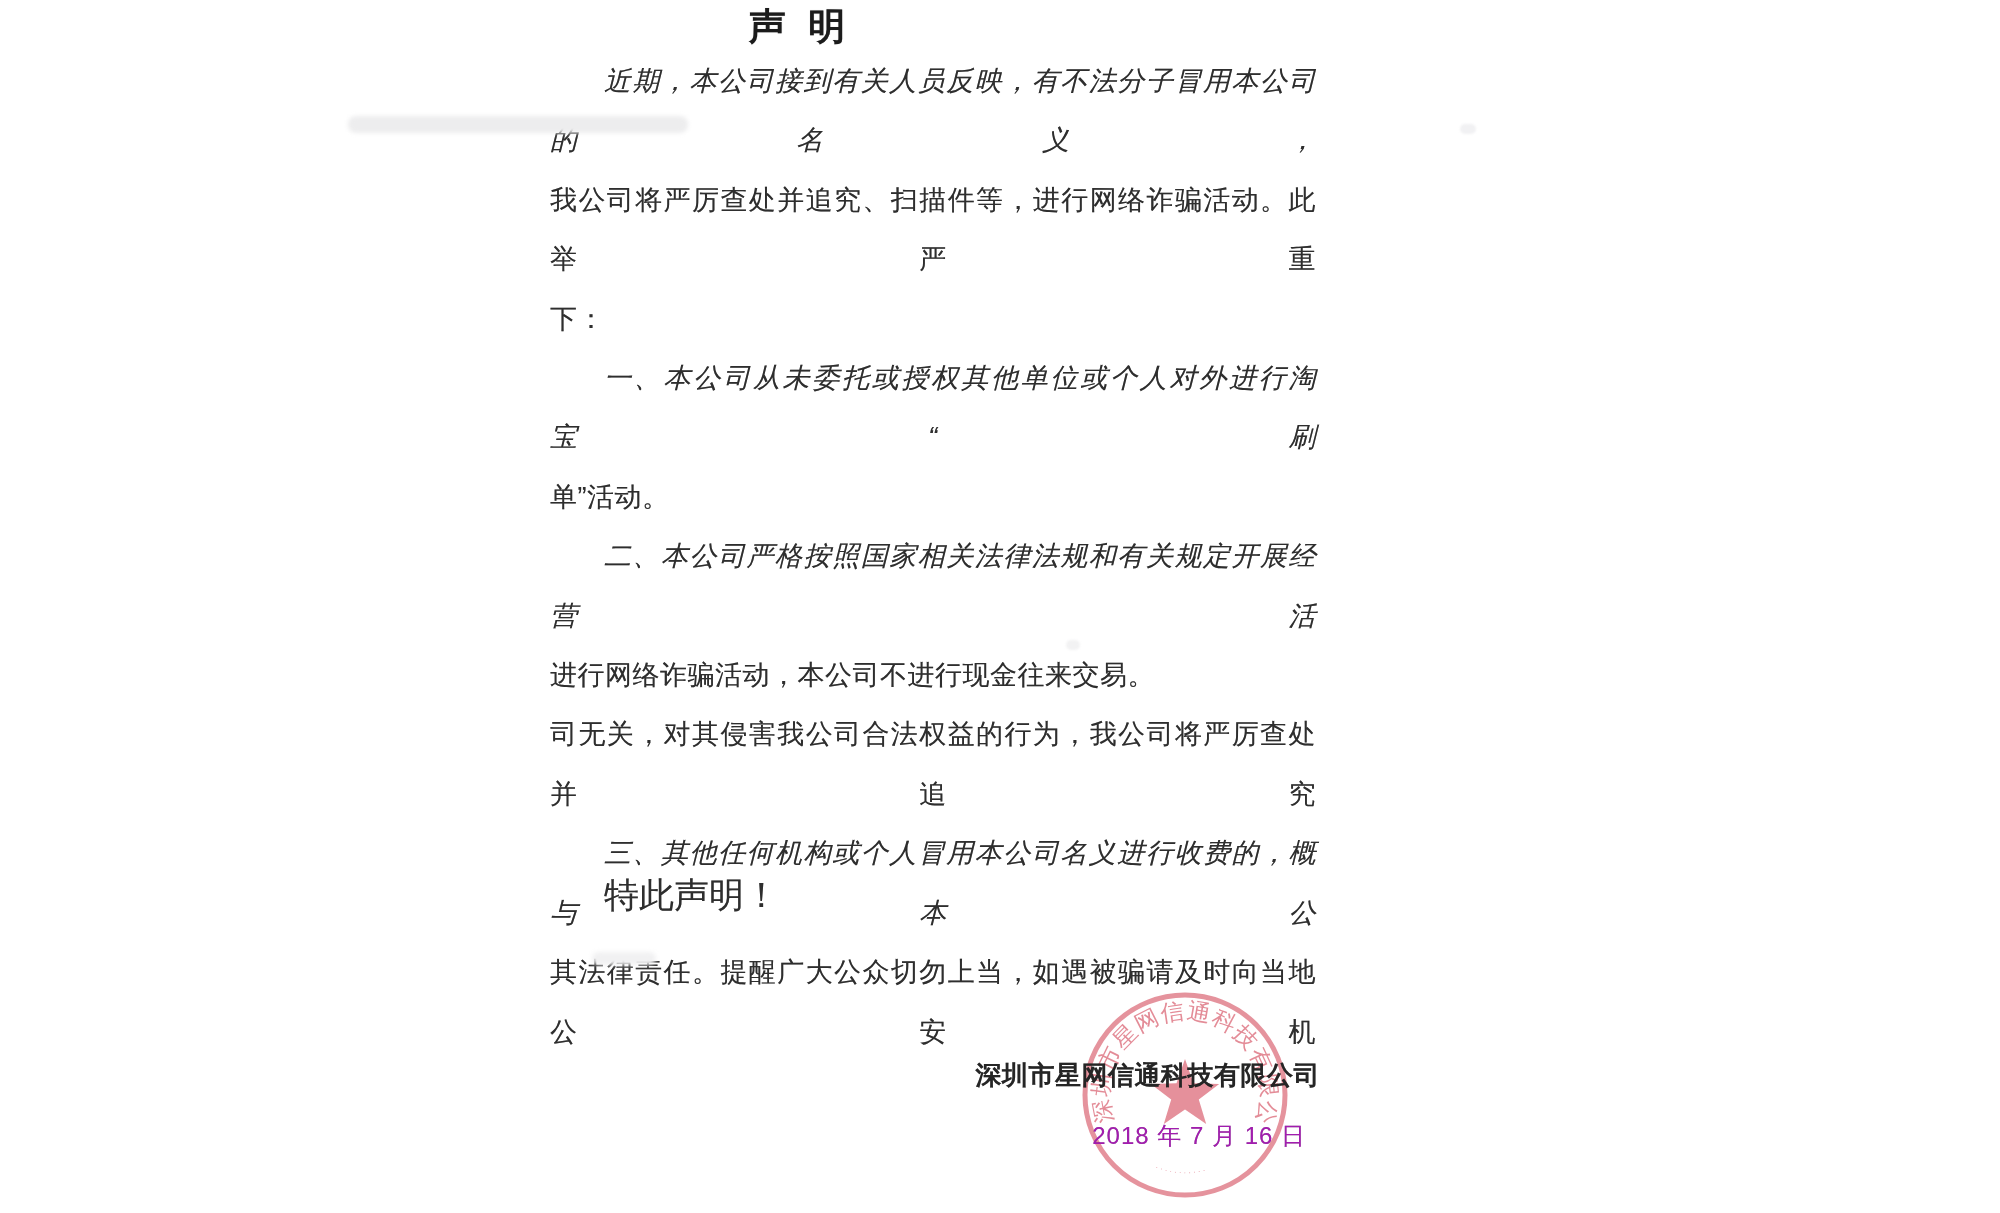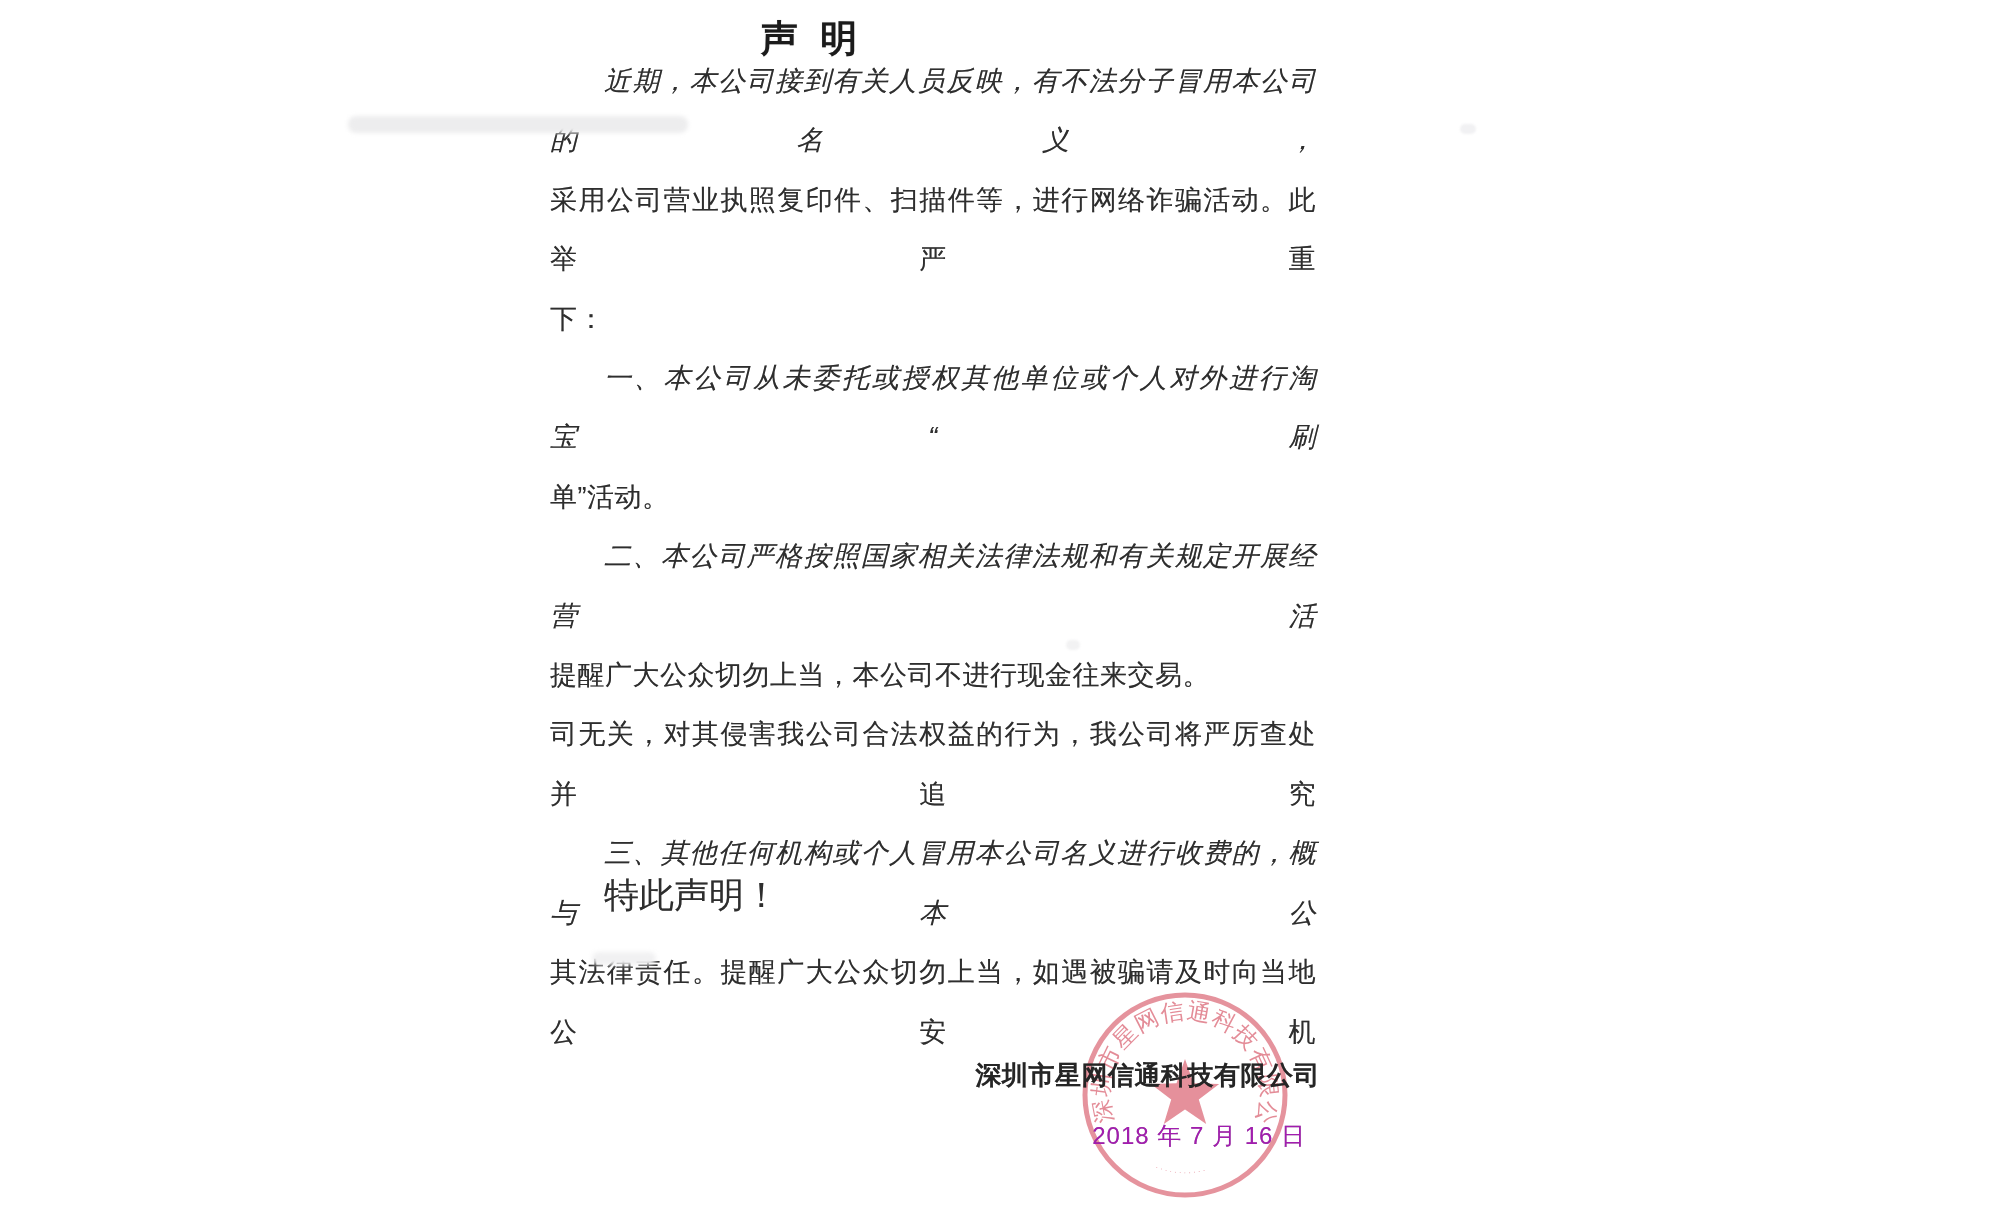--- a/index.html
+++ b/index.html
@@ -15,21 +15,21 @@
   .title {
     position: absolute;
     top: 2px;
     left: 700px;
     width: 200px;
     text-align: center;
     font-size: 37px;
     font-weight: 700;
     letter-spacing: 6px;
     color: #1b1b1b;
-    margin: 12px;
+    margin: 0;
     text-shadow: 0 0 0.7px rgba(0,0,0,0.45);
     white-space: nowrap;
   }
   .body-block {
     position: absolute;
     left: 550px;
     top: 52px;
     width: 766px;
   }
   .line {
@@ -101,26 +101,26 @@
 </style>
 </head>
 <body>
 
 <div class="canvas">
 
   <h1 class="title">声 明</h1>
 
   <div class="body-block">
     <div class="line just indent">近期，本公司接到有关人员反映，有不法分子冒用本公司的名义，</div>
-    <div class="line just">采用公司营业执照复印件、扫描件等，进行网络诈骗活动。此举严重</div>
+    <div class="line just">我公司将严厉查处并追究、扫描件等，进行网络诈骗活动。此举严重</div>
     <div class="line">下：</div>
     <div class="line just indent">一、本公司从未委托或授权其他单位或个人对外进行淘宝“刷</div>
     <div class="line">单”活动。</div>
     <div class="line just indent">二、本公司严格按照国家相关法律法规和有关规定开展经营活</div>
-    <div class="line">提醒广大公众切勿上当，本公司不进行现金往来交易。</div>
+    <div class="line">进行网络诈骗活动，本公司不进行现金往来交易。</div>
     <div class="line just">司无关，对其侵害我公司合法权益的行为，我公司将严厉查处并追究</div>
     <div class="line just indent">三、其他任何机构或个人冒用本公司名义进行收费的，概与本公</div>
     <div class="line just">其法律责任。提醒广大公众切勿上当，如遇被骗请及时向当地公安机</div>
 
   </div>
 
   <div class="closing">特此声明！</div>
 
   <svg class="stamp" viewBox="0 0 230 230" xmlns="http://www.w3.org/2000/svg">
     <circle cx="115" cy="115" r="100" fill="none" stroke="#dc6b7a" stroke-width="5" opacity="0.9"></circle>

